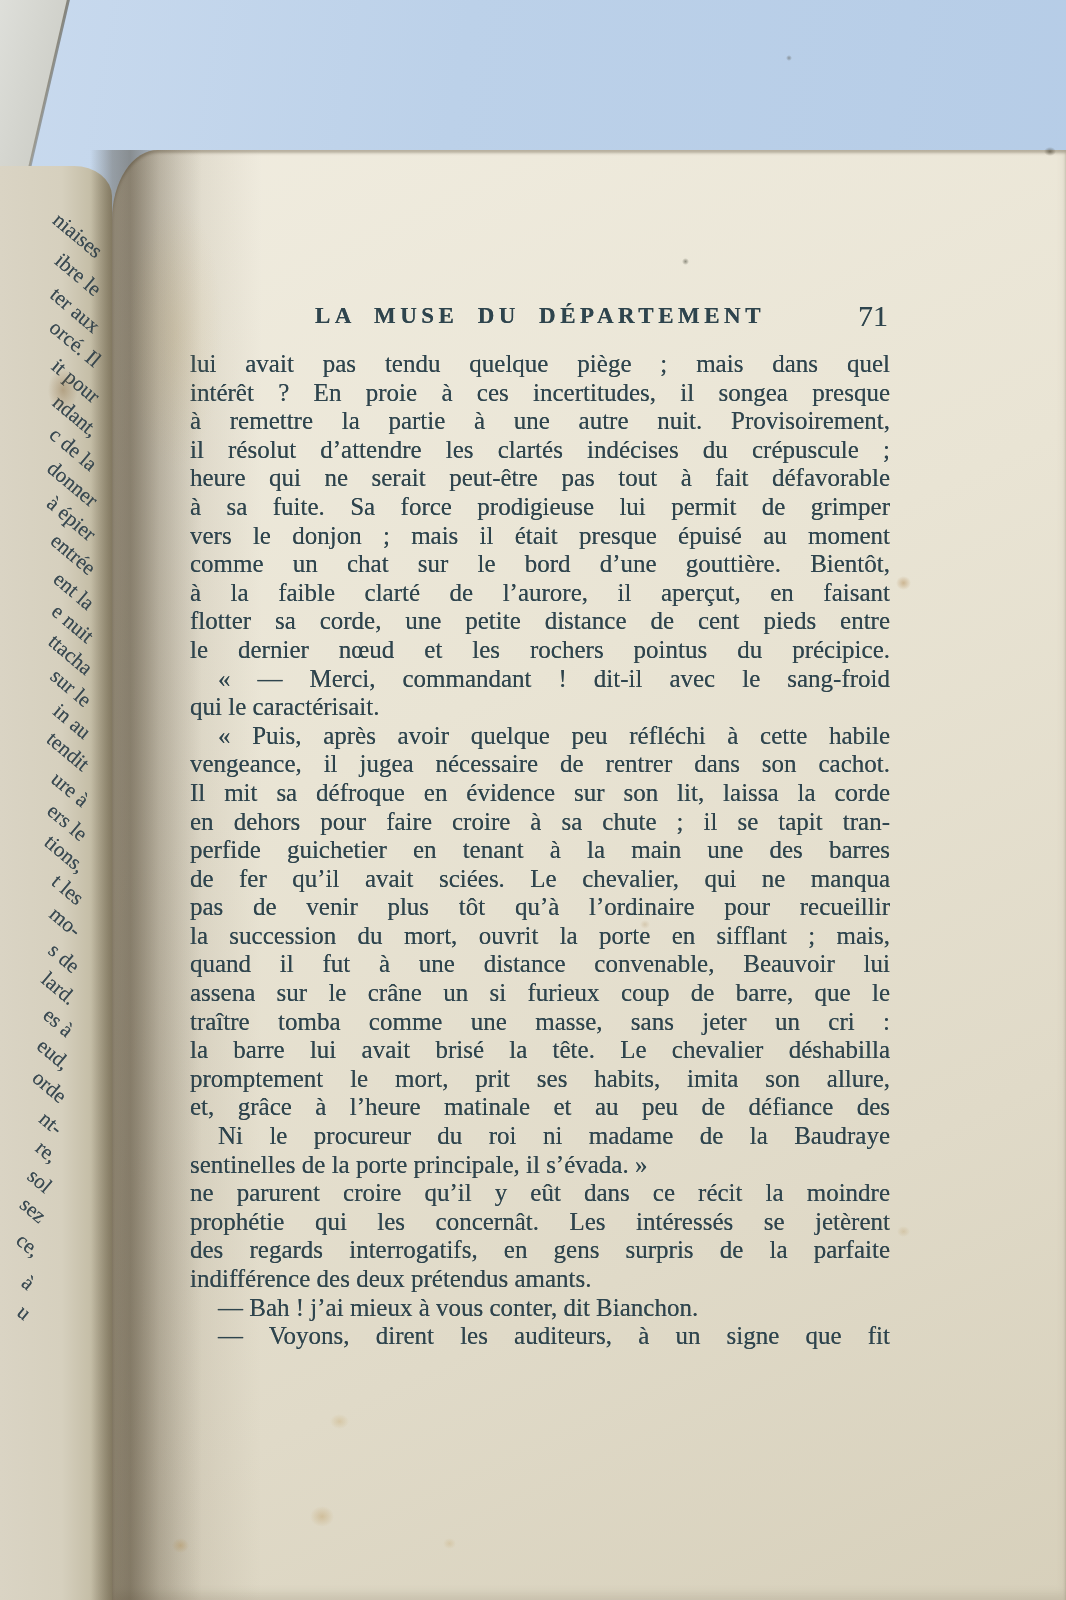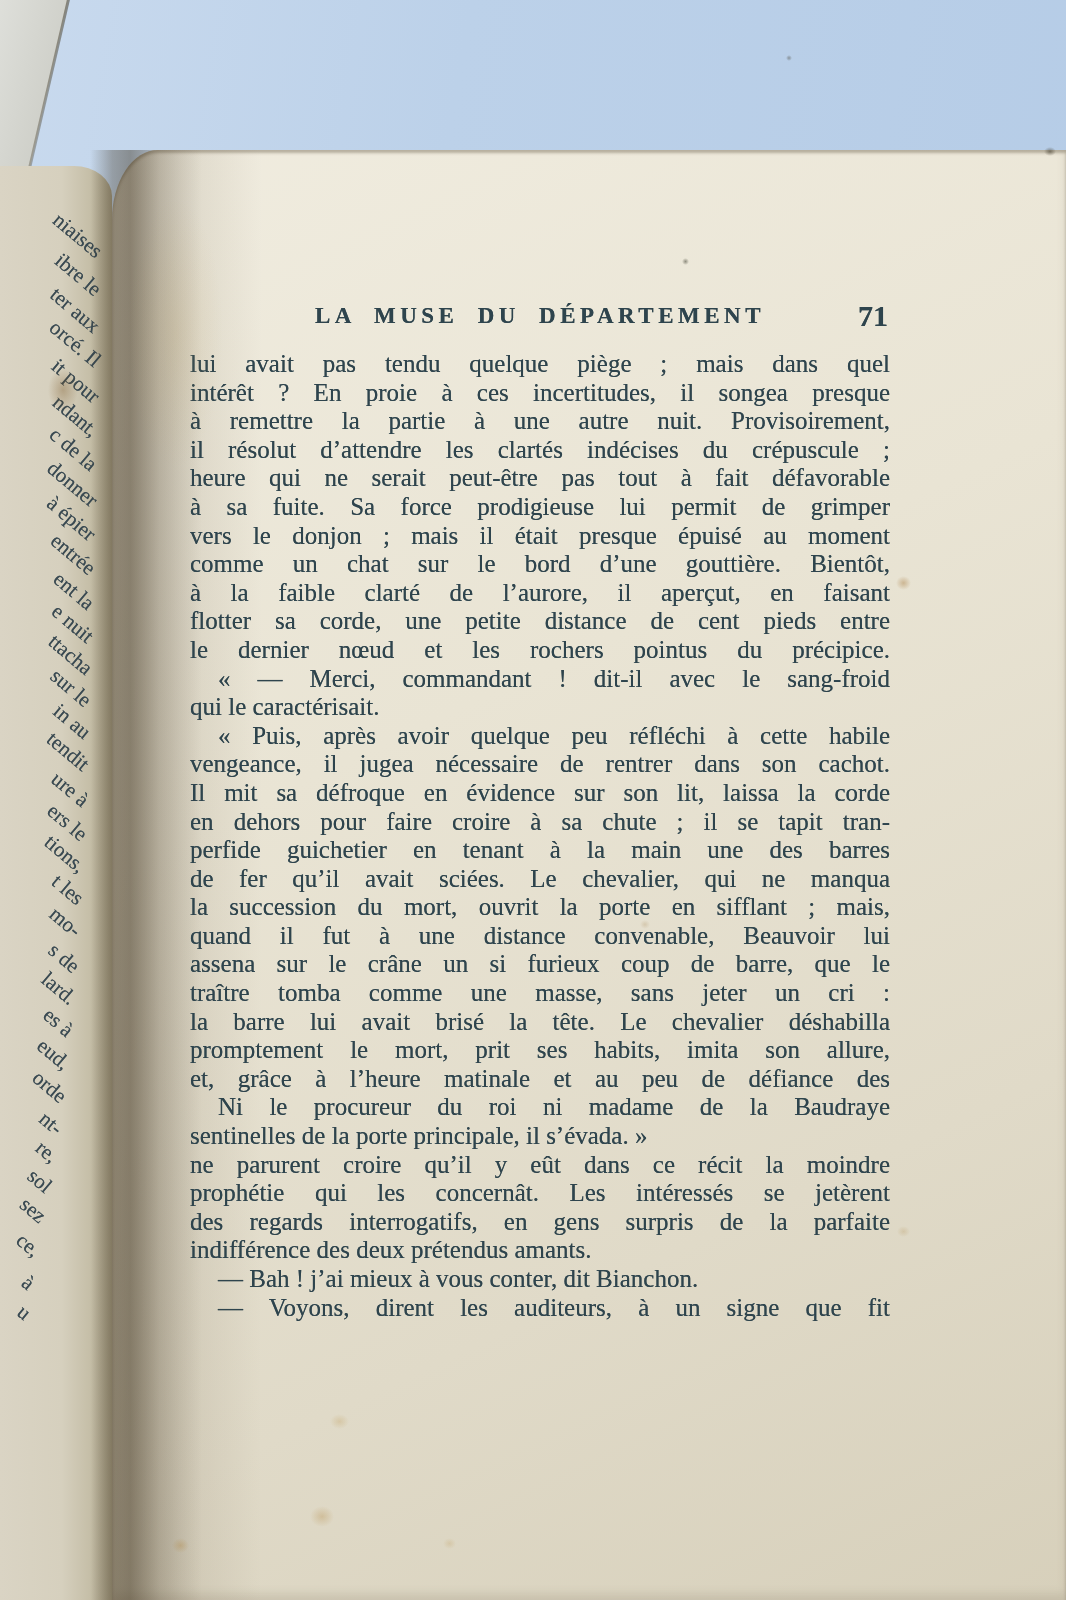--- a/index.html
+++ b/index.html
@@ -63,21 +63,20 @@
   .rh-title{
     position:absolute;left:0;right:0;text-align:center;
     font-size:23px;font-weight:bold;
     letter-spacing:4.5px;word-spacing:9px;
     text-shadow:0 0 .4px rgba(46,68,77,.8);
   }
   .rh-num{
     position:absolute;right:2px;top:-4px;
     font-size:30px;
     text-shadow:0 0 .4px rgba(46,68,77,.8);
-    font-weight:bold;
   }
   
   .body-text{
     position:absolute;left:190px;top:350px;width:700px;
     color:#2e444d;
     font-size:25px;line-height:28.6px;
     text-shadow:0 0 .4px rgba(46,68,77,.75);
   }
   .bline{text-align:justify;text-align-last:justify;height:28.6px;}
   .bline.nj{text-align-last:left;}
@@ -167,20 +166,21 @@
       <div class="bline">flotter sa corde, une petite distance de cent pieds entre</div>
       <div class="bline">le dernier nœud et les rochers pointus du précipice.</div>
       <div class="bline ind">« — Merci, commandant ! dit-il avec le sang-froid</div>
       <div class="bline nj">qui le caractérisait.</div>
       <div class="bline ind">« Puis, après avoir quelque peu réfléchi à cette habile</div>
       <div class="bline">vengeance, il jugea nécessaire de rentrer dans son cachot.</div>
       <div class="bline">Il mit sa défroque en évidence sur son lit, laissa la corde</div>
       <div class="bline">en dehors pour faire croire à sa chute ; il se tapit tran-</div>
       <div class="bline">perfide guichetier en tenant à la main une des barres</div>
       <div class="bline">de fer qu’il avait sciées. Le chevalier, qui ne manqua</div>
+      <div class="bline">pas de venir plus tôt qu’à l’ordinaire pour recueillir</div>
       <div class="bline">la succession du mort, ouvrit la porte en sifflant ; mais,</div>
       <div class="bline">quand il fut à une distance convenable, Beauvoir lui</div>
       <div class="bline">assena sur le crâne un si furieux coup de barre, que le</div>
       <div class="bline">traître tomba comme une masse, sans jeter un cri :</div>
       <div class="bline">la barre lui avait brisé la tête. Le chevalier déshabilla</div>
       <div class="bline">promptement le mort, prit ses habits, imita son allure,</div>
       <div class="bline">et, grâce à l’heure matinale et au peu de défiance des</div>
       <div class="bline ind">Ni le procureur du roi ni madame de la Baudraye</div>
       <div class="bline nj">sentinelles de la porte principale, il s’évada. »</div>
       <div class="bline">ne parurent croire qu’il y eût dans ce récit la moindre</div>

